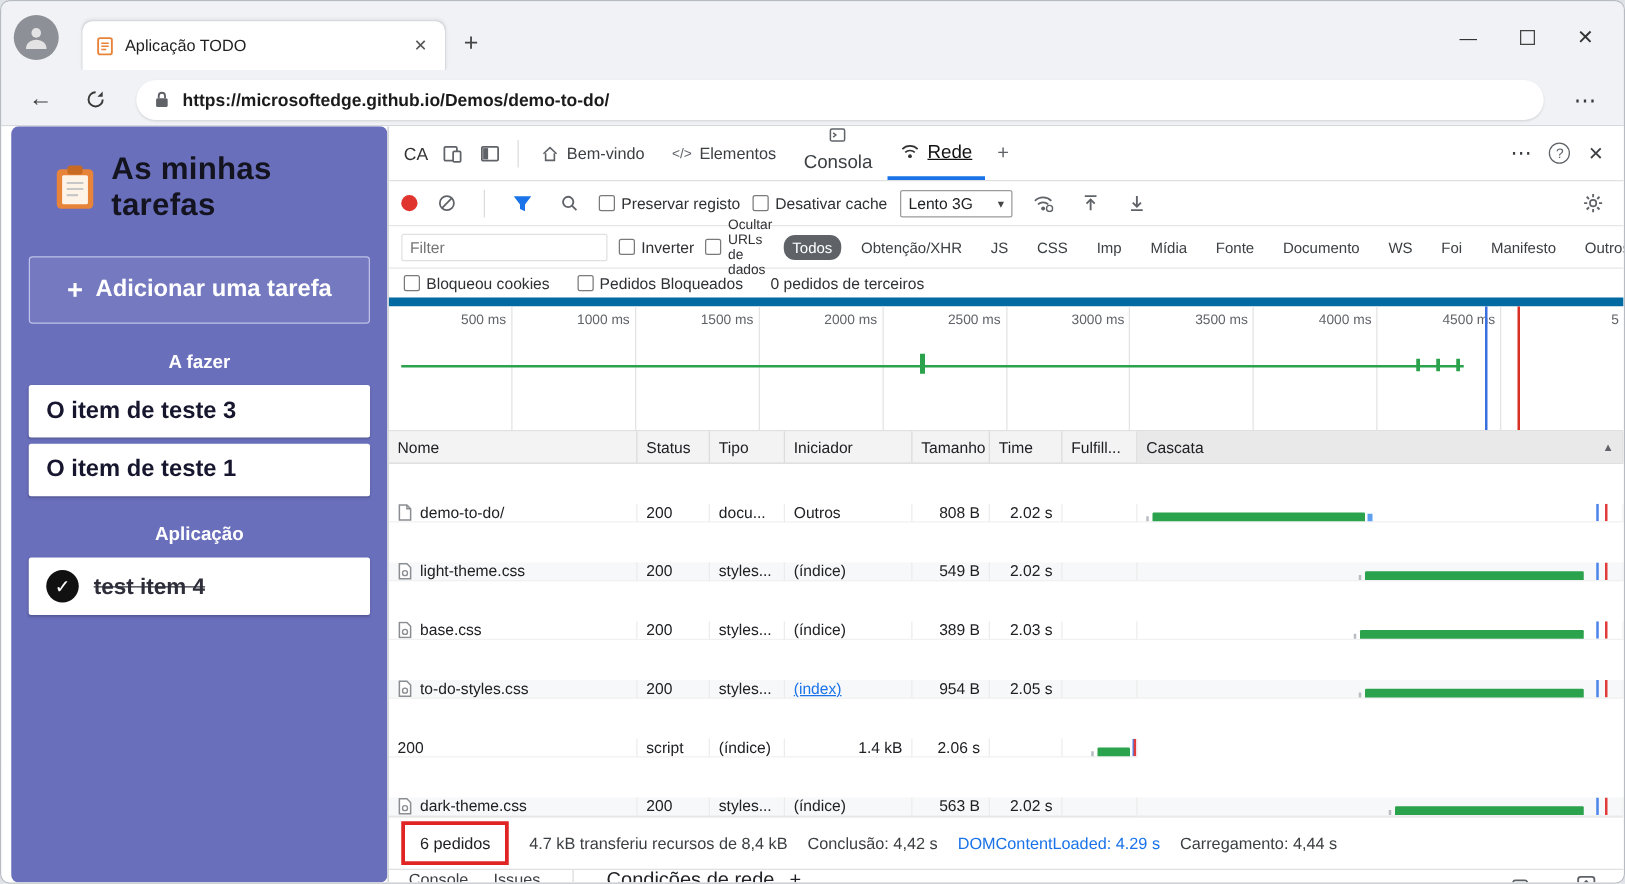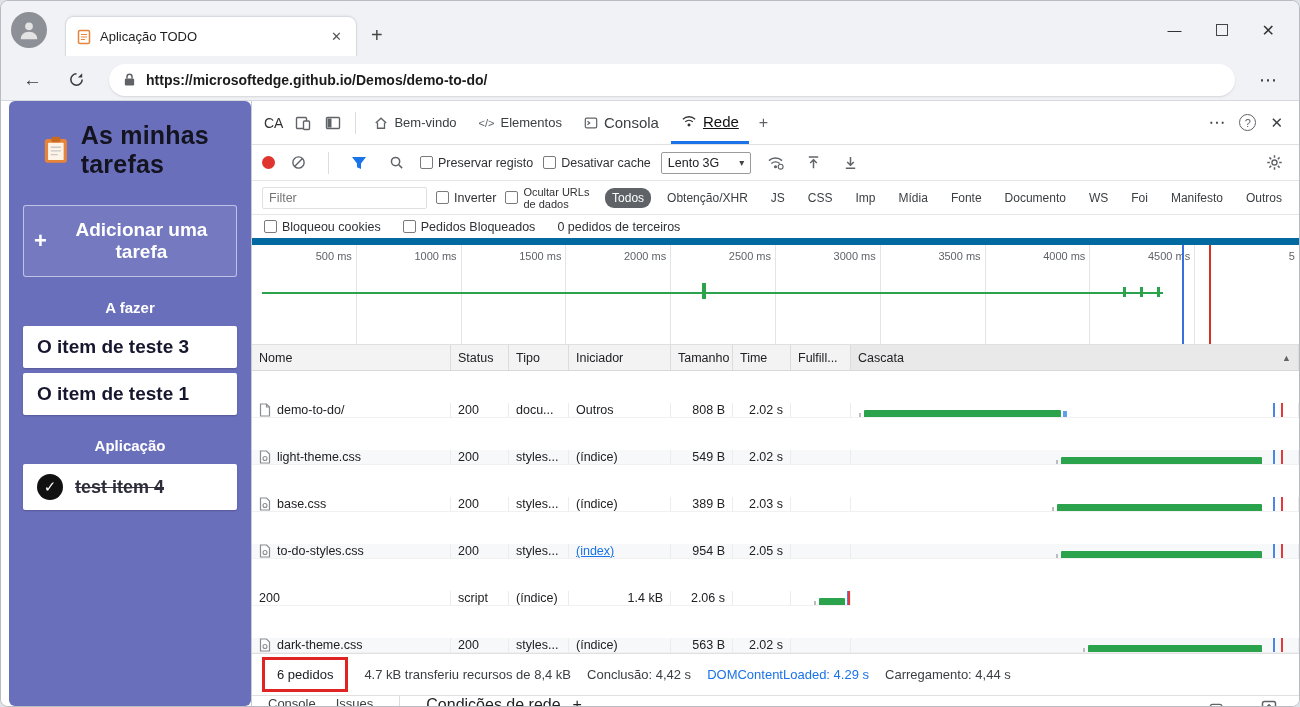--- a/index.html
+++ b/index.html
@@ -22,40 +22,40 @@
   .navbar { height:42px; display:flex; align-items:center; background:#f0f2f5; border-bottom:1px solid #d5d8dc; padding:0 12px; gap:6px; }
   .navbtn { font-size:19px; color:#3a3a3a; padding:2px 10px; }
   .urlbar { flex:1; height:32px; background:#fff; border-radius:16px; display:flex; align-items:center; gap:10px; padding:0 14px; box-shadow:0 1px 2px rgba(0,0,0,.12); margin:0 8px; }
   .url-text { font-size:14px; font-weight:600; color:#1b1b1b; }
   .morebtn { font-size:18px; color:#3a3a3a; padding:2px 10px; }
 
   
   .main { flex:1; display:flex; overflow:hidden; background:#fff; }
 
   
-  .todo { width:242px; background:#6a6fbc; border-radius:6px; margin:0 0 0 8px; padding:20px 14px; color:#fff; flex-shrink:0; }
+  .todo { width:301px; background:#6a6fbc; border-radius:6px; margin:0 0 0 8px; padding:20px 14px; color:#fff; flex-shrink:0; }
   .todo-head { display:flex; align-items:center; gap:12px; padding-left:20px; }
   .todo-title { font-size:25px; font-weight:700; color:#141420; letter-spacing:.2px; }
   .add-btn { margin-top:26px; width:100%; background:rgba(255,255,255,.07); border:1px solid rgba(230,233,255,.65); border-radius:3px; color:#fff; font-weight:700; font-size:19px; padding:13px 10px; display:flex; align-items:center; gap:10px; justify-content:center; cursor:pointer; }
   .add-plus { font-size:22px; font-weight:700; }
   .sec-label { text-align:center; font-size:15px; font-weight:700; margin:22px 0 10px; color:#fff; }
   .todo-item { background:#fff; color:#16162e; font-weight:700; font-size:19px; padding:10px 14px; margin-bottom:5px; border-radius:2px; box-shadow:0 1px 2px rgba(0,0,0,.2); }
   .done-item { background:#fff; border-radius:2px; padding:10px 14px; display:flex; align-items:center; gap:12px; box-shadow:0 1px 2px rgba(0,0,0,.2); }
   .done-check { width:26px; height:26px; border-radius:50%; background:#111; color:#fff; font-size:15px; display:flex; align-items:center; justify-content:center; flex-shrink:0; }
   .done-text { color:#2e2e3a; font-weight:700; font-size:18px; text-decoration:line-through; }
 
   
   .devtools { flex:1; background:#fff; border-left:1px solid #c9ccd1; display:flex; flex-direction:column; font-size:13px; color:#202124; overflow:hidden; }
   .dt-tabbar { height:44px; display:flex; align-items:center; border-bottom:1px solid #e0e0e0; padding:0 8px; gap:2px; flex-shrink:0; }
   .activity-label { font-size:14px; color:#333; padding:0 4px; }
   .iconbtn { display:flex; align-items:center; justify-content:center; padding:4px 6px; color:#5f6368; }
   .vsep { width:1px; height:22px; background:#dcdcdc; margin:0 6px; }
   .dt-tab { display:flex; align-items:center; gap:6px; padding:0 10px; height:100%; color:#3c4043; cursor:pointer; font-size:13px; }
   .dt-tab.active { font-size:15px; color:#111; border-bottom:3px solid #1a73e8; font-weight:400;text-decoration:underline; }
-  .dt-tab.big { font-size:15px; }
+  .dt-tab.big { font-size:15px;flex-direction:column; }
   .dt-plus { font-size:16px; color:#5f6368; padding:0 8px; }
   .dt-right { margin-left:auto; display:flex; align-items:center; gap:14px; padding-right:8px; color:#3c4043; }
   .help-circle { width:17px; height:17px; border:1.4px solid #5f6368; border-radius:50%; font-size:11px; display:flex; align-items:center; justify-content:center; color:#5f6368; }
   .dt-close { font-size:15px; }
 
   .dt-toolbar { height:36px; display:flex; align-items:center; gap:10px; padding:0 10px; border-bottom:1px solid #e6e6e6; flex-shrink:0;text-align:center; }
   .rec-dot { width:13px; height:13px; border-radius:50%; background:#e0342f; }
   .cb { width:13px; height:13px; border:1.4px solid #7a7a7a; border-radius:2px; background:#fff; flex-shrink:0; }
   .cb-label { font-size:12.5px; color:#303134; }
   .cb-group { display:flex; align-items:center; gap:5px; }

